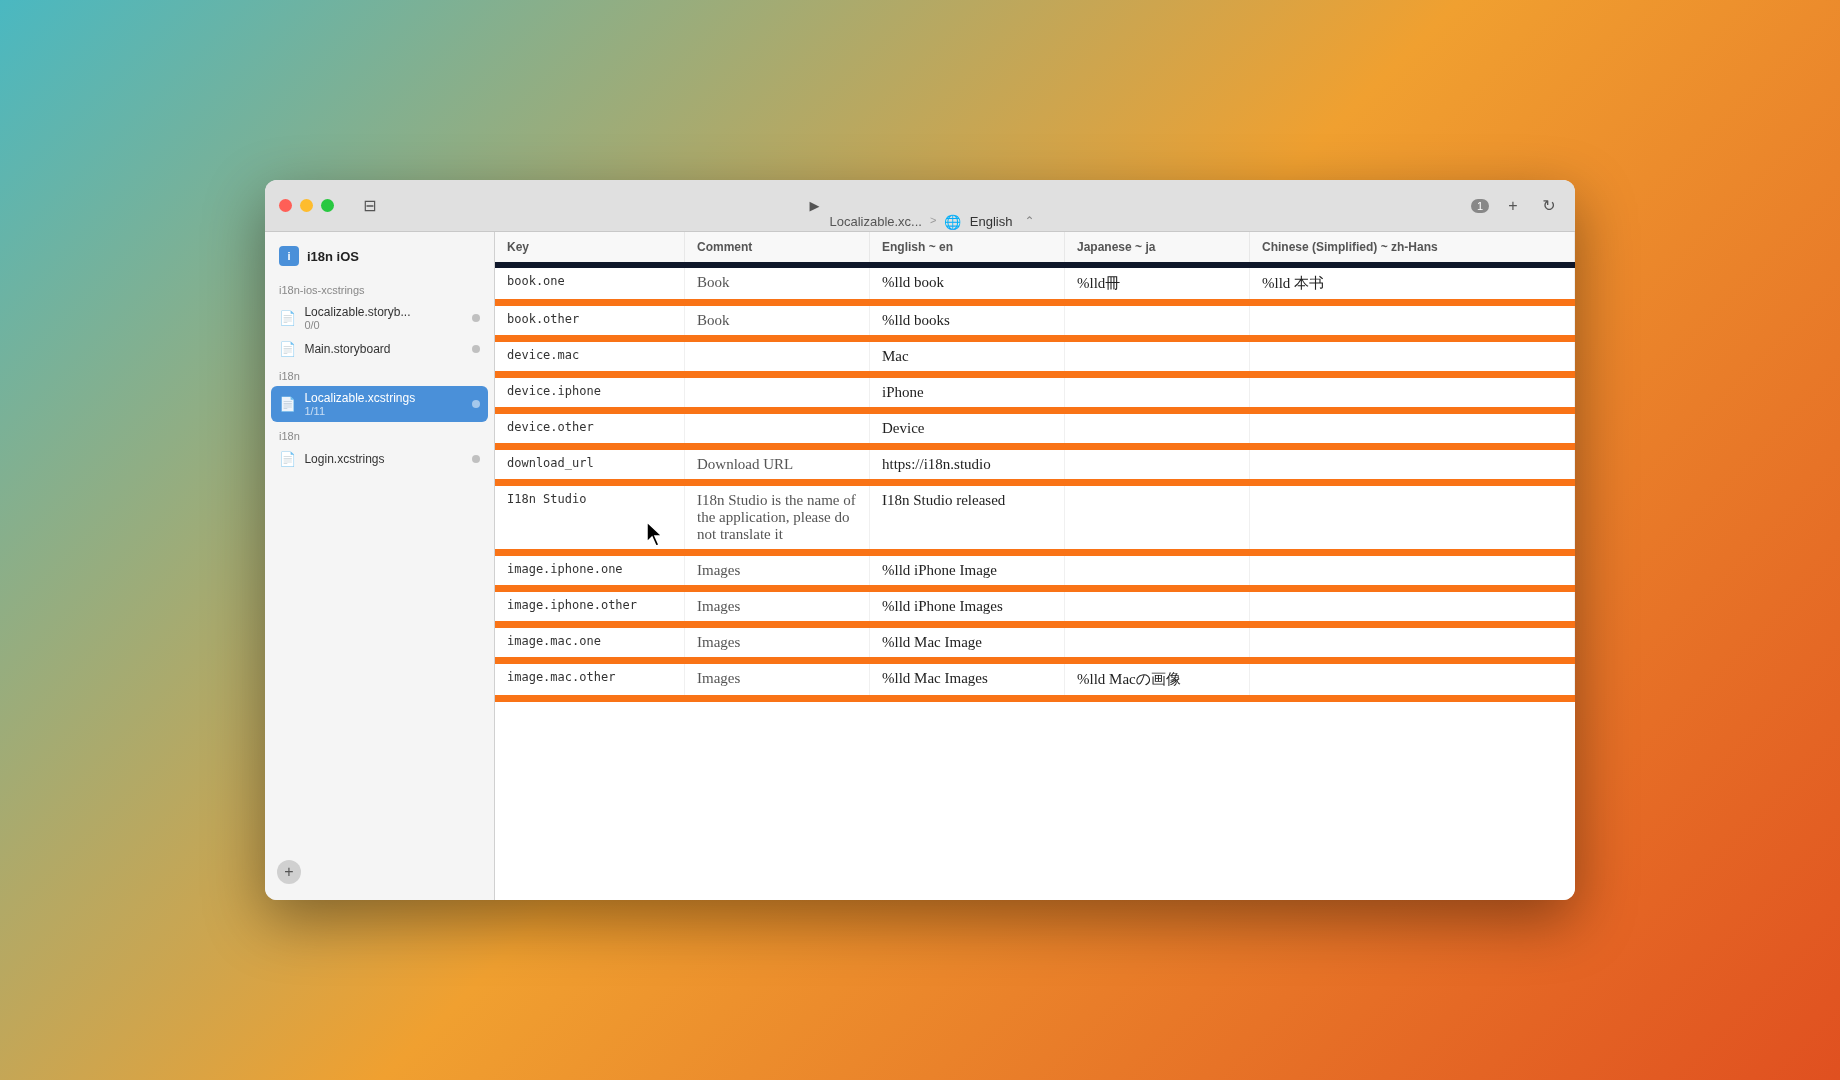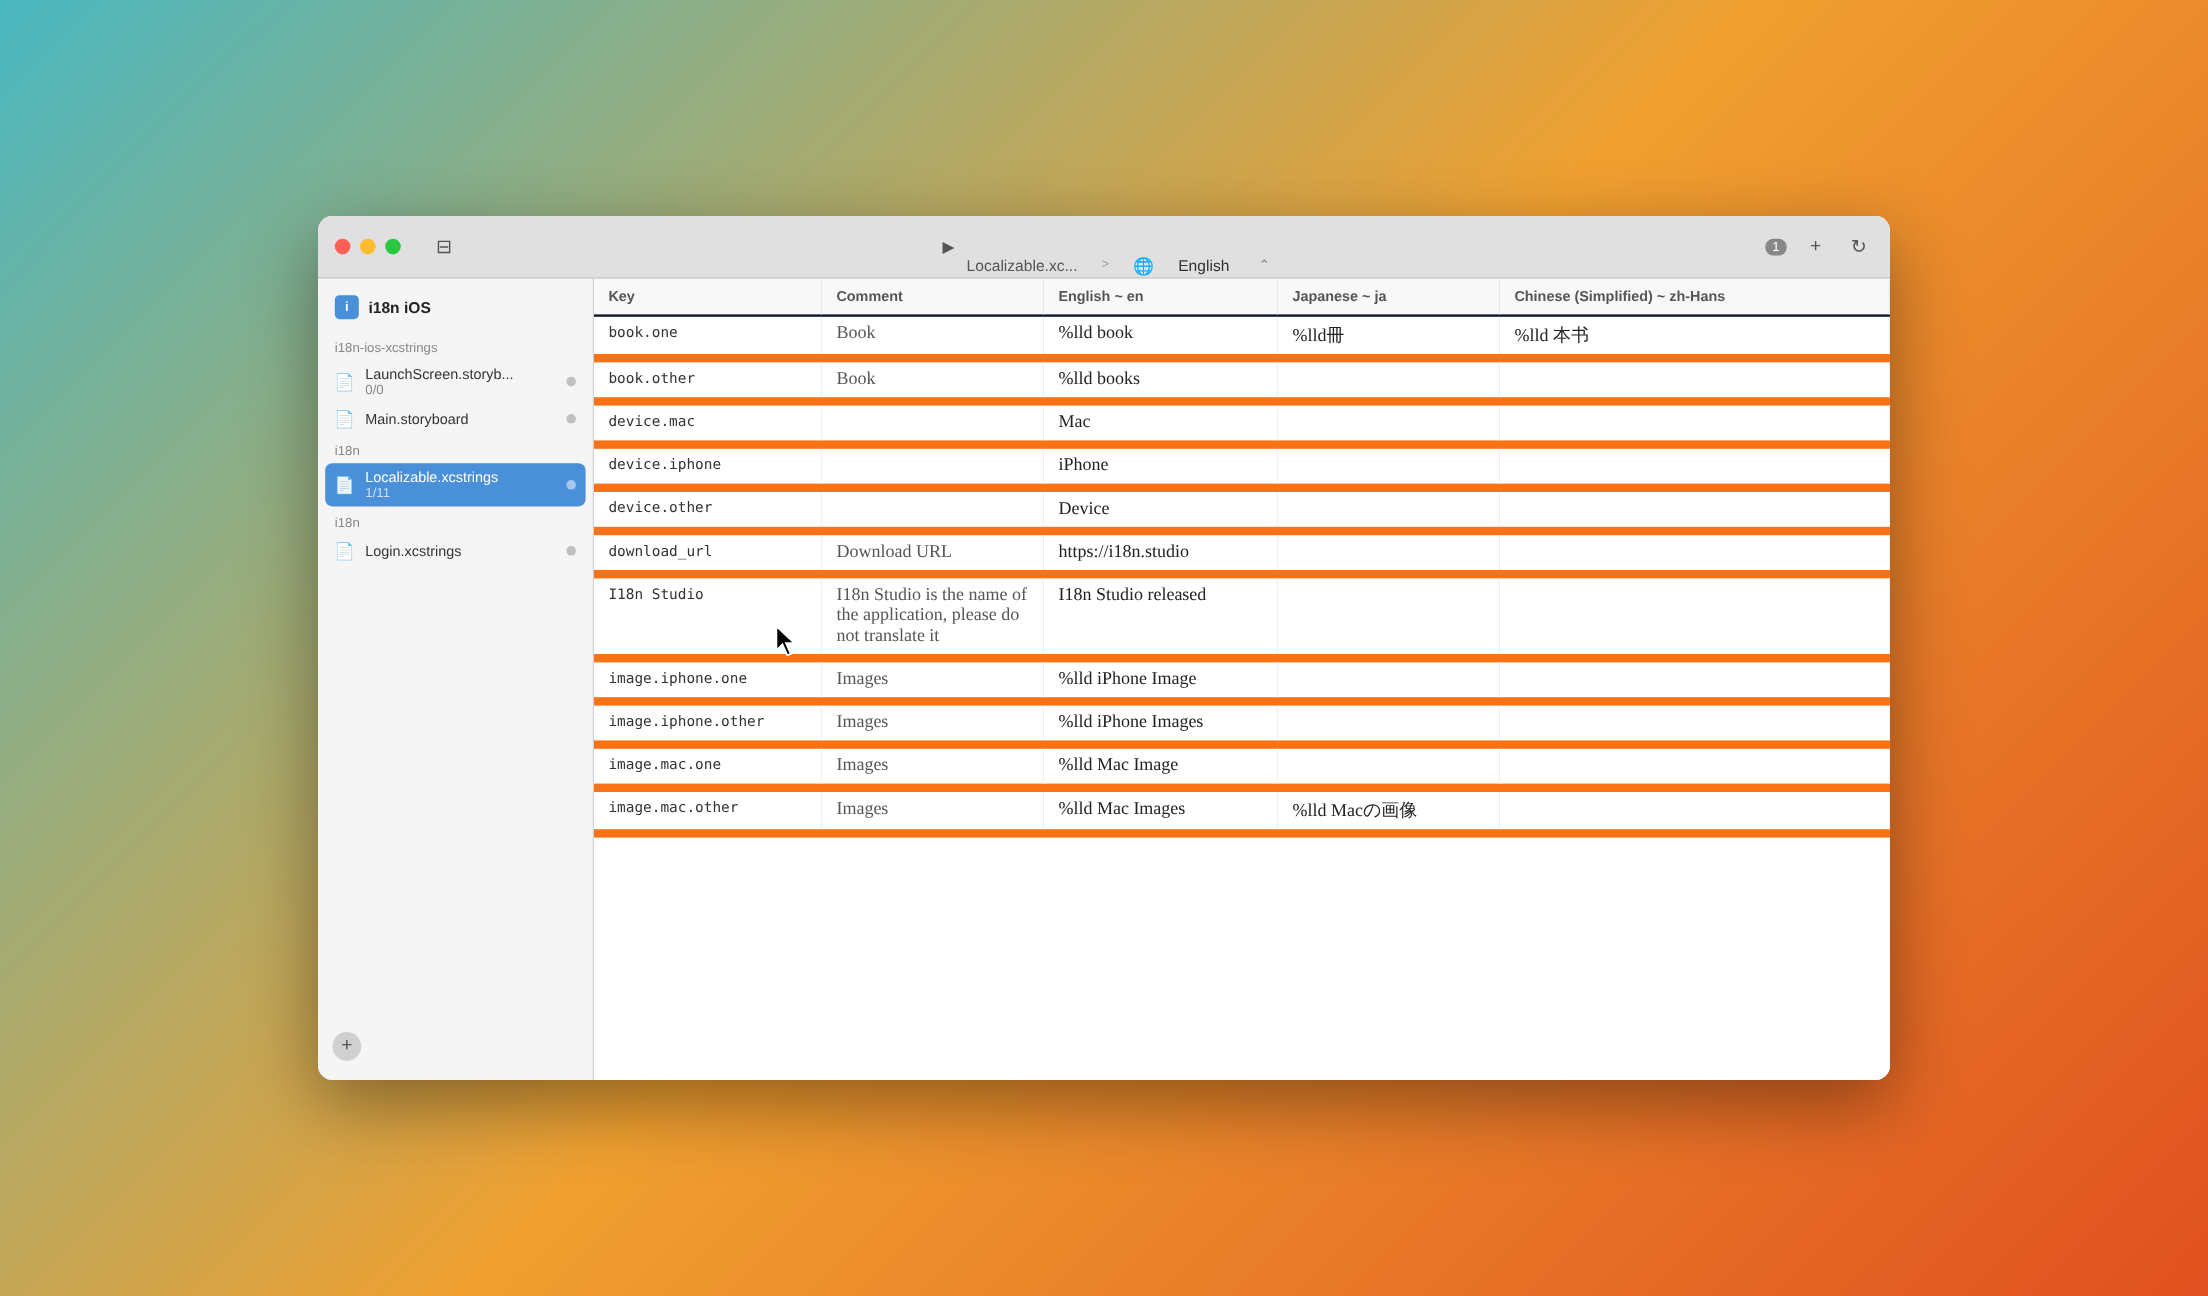--- a/index.html
+++ b/index.html
@@ -62,21 +62,21 @@
     .titlebar-play {
       width: 18px;
       height: 18px;
       display: flex;
       align-items: center;
       justify-content: center;
       color: #555;
     }
     .titlebar-breadcrumb {
       display: flex;
-      gap: 20px;
+      gap: 8px;
       font-size: 13px;
       color: #444;
       margin-top: 32px;
     }
     .breadcrumb-sep { color: #999; font-size: 11px; }
     .globe-icon { font-size: 14px; }
 
     .titlebar-right {
       position: absolute;
       right: 14px;
@@ -199,21 +199,21 @@
     .table-area {
       flex: 1;
       background: white;
       display: flex;
       flex-direction: column;
       overflow: hidden;
     }
 
     .table-header {
       display: flex;
-      border-bottom: 2px solid #0f172a;
+      border-bottom: 6px solid #0f172a;
       background: #f8f8f8;
       padding: 0;
       flex-shrink: 0;
     }
     .col-header {
       padding: 8px 12px;
       font-size: 12px;
       font-weight: 600;
       color: #555;
       border-right: 1px solid #e8e8e8;
@@ -310,21 +310,21 @@
 
       <div class="sidebar-project">
         <div class="project-icon">i</div>
         <span class="project-name">i18n iOS</span>
       </div>
 
       <div class="sidebar-section-label">i18n-ios-xcstrings</div>
       <div class="sidebar-item">
         <span class="file-icon">📄</span>
         <div class="item-info">
-          <div class="item-label">LaunchScreen.storyb...</div>
+          <div class="item-label">Localizable.storyb...</div>
           <div class="item-count">0/0</div>
         </div>
         <div class="item-dot"></div>
       </div>
       <div class="sidebar-item">
         <span class="file-icon">📄</span>
         <div class="item-info">
           <div class="item-label">Main.storyboard</div>
         </div>
         <div class="item-dot"></div>

